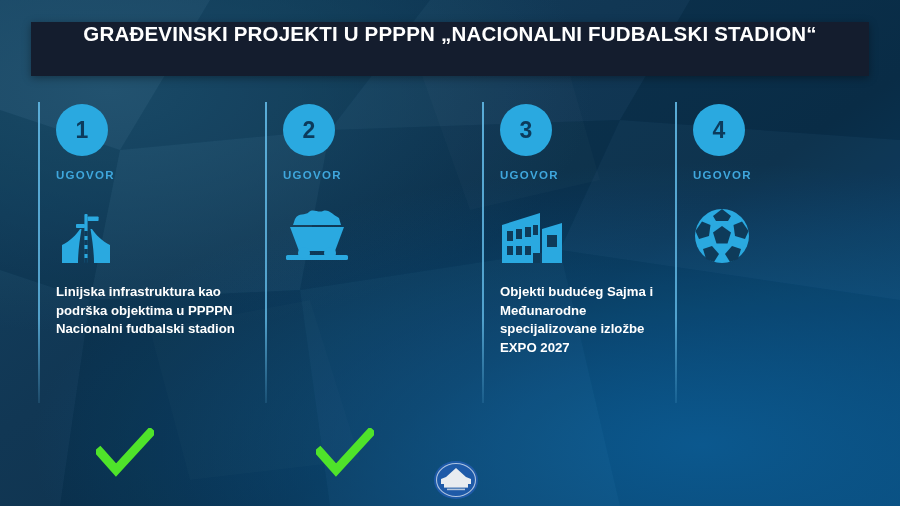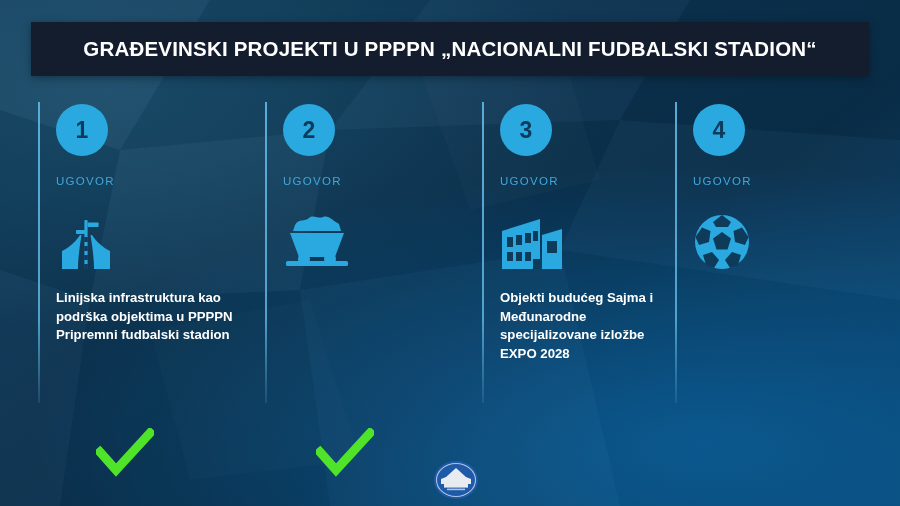--- a/index.html
+++ b/index.html
@@ -32,21 +32,21 @@
 
   
   .title-bar {
     position: absolute;
     left: 31px;
     top: 22px;
     width: 838px;
     height: 54px;
     background: #141d2e;
     display: flex;
-    align-items: center;
+    align-items: flex-start;
     justify-content: center;
     box-shadow: 0 2px 8px rgba(0,0,0,0.35);
   }
   .title-bar .title {
     color: #ffffff;
     font-size: 20.5px;
     font-weight: bold;
     letter-spacing: 0.2px;
     white-space: nowrap;
     text-align: center;
@@ -91,23 +91,23 @@
     justify-content: center;
     color: #0c3b5c;
     font-size: 23px;
     font-weight: bold;
     margin-top: 6px;
   }
 
   .ugovor {
     color: #3fa7dd;
     font-size: 11.5px;
-    font-weight: normal;
+    font-weight: bold;
     letter-spacing: 1.3px;
-    margin-top: 19px;
+    margin-top: 13px;
   }
 
   .icon-wrap {
     margin-top: 26px;
     height: 58px;
     display: flex;
     align-items: flex-end;
   }
   .icon-wrap svg { display: block; }
 
@@ -181,21 +181,21 @@
             <rect x="28.4" y="7" width="3.2" height="49" rx="1"></rect>
             <rect x="31.6" y="9.5" width="11" height="4.6" rx="0.8"></rect>
             <rect x="20" y="17" width="9" height="4" rx="0.8"></rect>
             <rect x="28.2" y="24" width="3.6" height="5" fill="#0e3b5a"></rect>
             <rect x="28.2" y="33" width="3.6" height="5" fill="#0e3b5a"></rect>
             <rect x="28.2" y="42" width="3.6" height="5" fill="#0e3b5a"></rect>
             <rect x="28.2" y="51" width="3.6" height="5" fill="#0e3b5a"></rect>
           </g>
         </svg>
       </div>
-      <div class="desc">Linijska infrastruktura kao podrška objektima u PPPPN Pripremni fudbalski stadion</div>
+      <div class="desc">Linijska infrastruktura kao podrška objektima u PPPPN Nacionalni fudbalski stadion</div>
     </div>
 
     <div class="col col-2">
       <div class="badge">2</div>
       <div class="ugovor">UGOVOR</div>
       <div class="icon-wrap">
         <svg width="68" height="58" viewBox="0 0 68 58" xmlns="http://www.w3.org/2000/svg">
           <g fill="#2aa9e0">
             <path d="M12 12 C16 5 22 9 26 5 C30 1 35 6 40 4 C46 2 50 8 56 11 L58 18 L10 18 Z"></path>
             <path d="M7 20 L61 20 L52 44 L16 44 Z"></path>
@@ -222,21 +222,21 @@
             <rect x="25" y="18" width="6" height="10"></rect>
             <rect x="33" y="16" width="5" height="10"></rect>
             <rect x="7" y="37" width="6" height="9"></rect>
             <rect x="16" y="37" width="6" height="9"></rect>
             <rect x="25" y="37" width="6" height="9"></rect>
             <rect x="47" y="26" width="10" height="12"></rect>
             <rect x="33" y="44" width="7" height="10"></rect>
           </g>
         </svg>
       </div>
-      <div class="desc">Objekti budućeg Sajma i Međunarodne specijalizovane izložbe EXPO 2028</div>
+      <div class="desc">Objekti budućeg Sajma i Međunarodne specijalizovane izložbe EXPO 2027</div>
     </div>
 
     <div class="col col-4">
       <div class="badge">4</div>
       <div class="ugovor">UGOVOR</div>
       <div class="icon-wrap">
         <svg width="58" height="58" viewBox="0 0 58 58" xmlns="http://www.w3.org/2000/svg">
           <circle cx="29" cy="29" r="27" fill="#2aa9e0"></circle>
           <g fill="#0e3b5a">
             <polygon points="29,19 38,25.5 34.5,36.5 23.5,36.5 20,25.5"></polygon>

